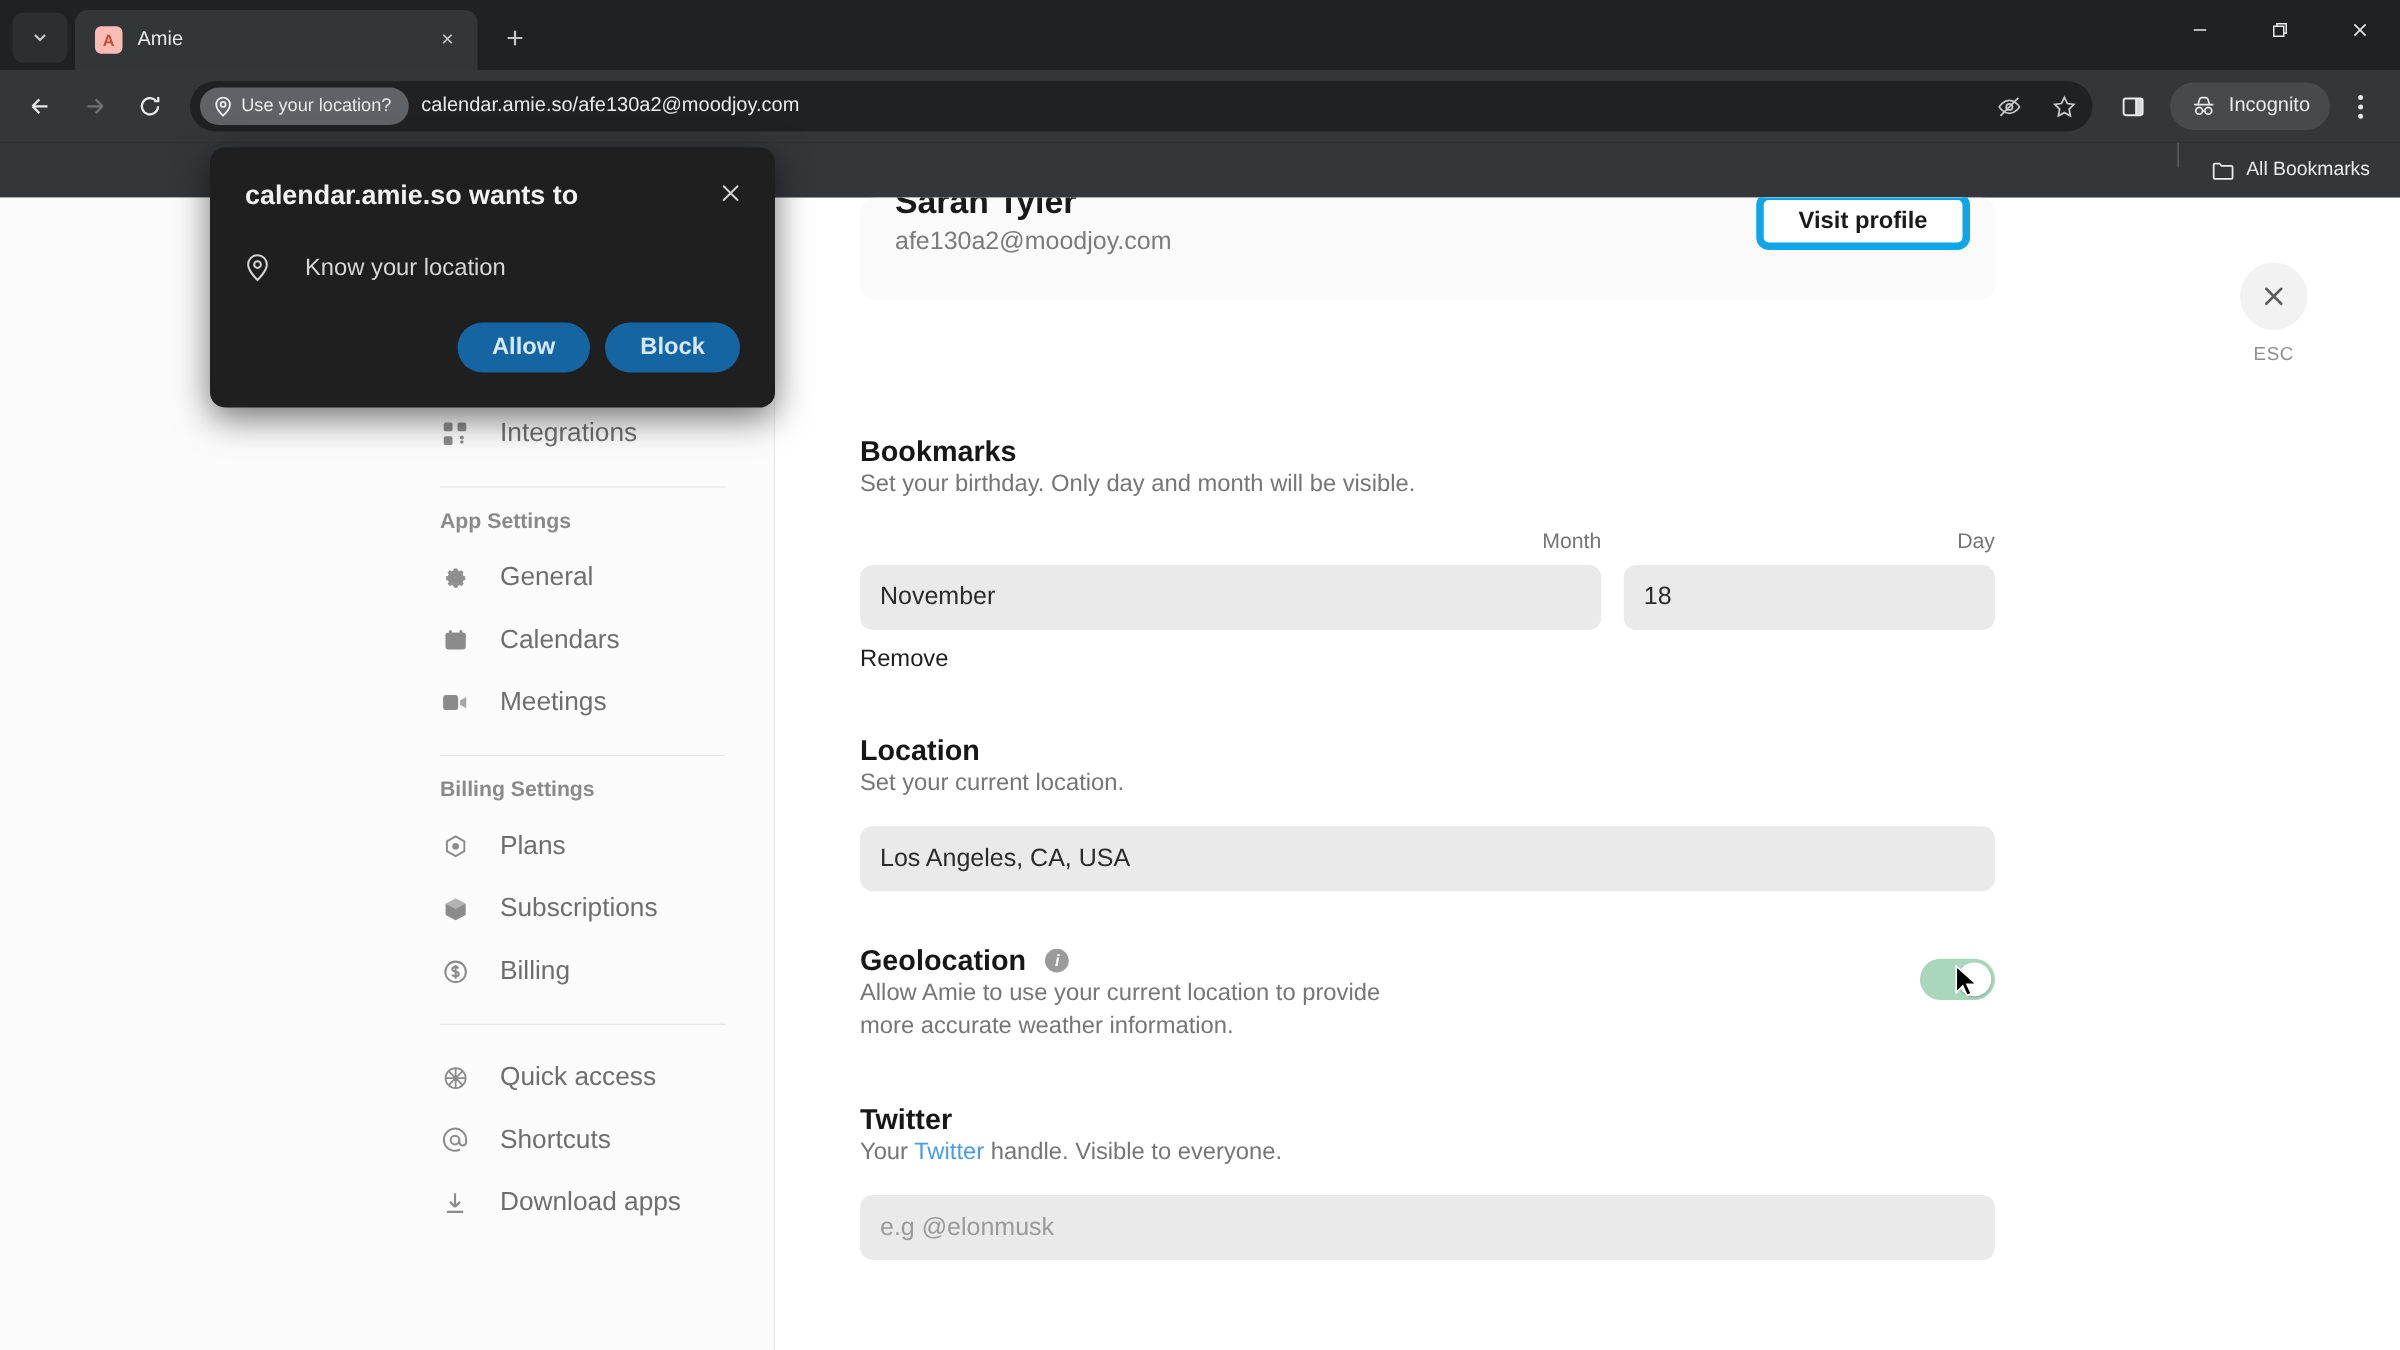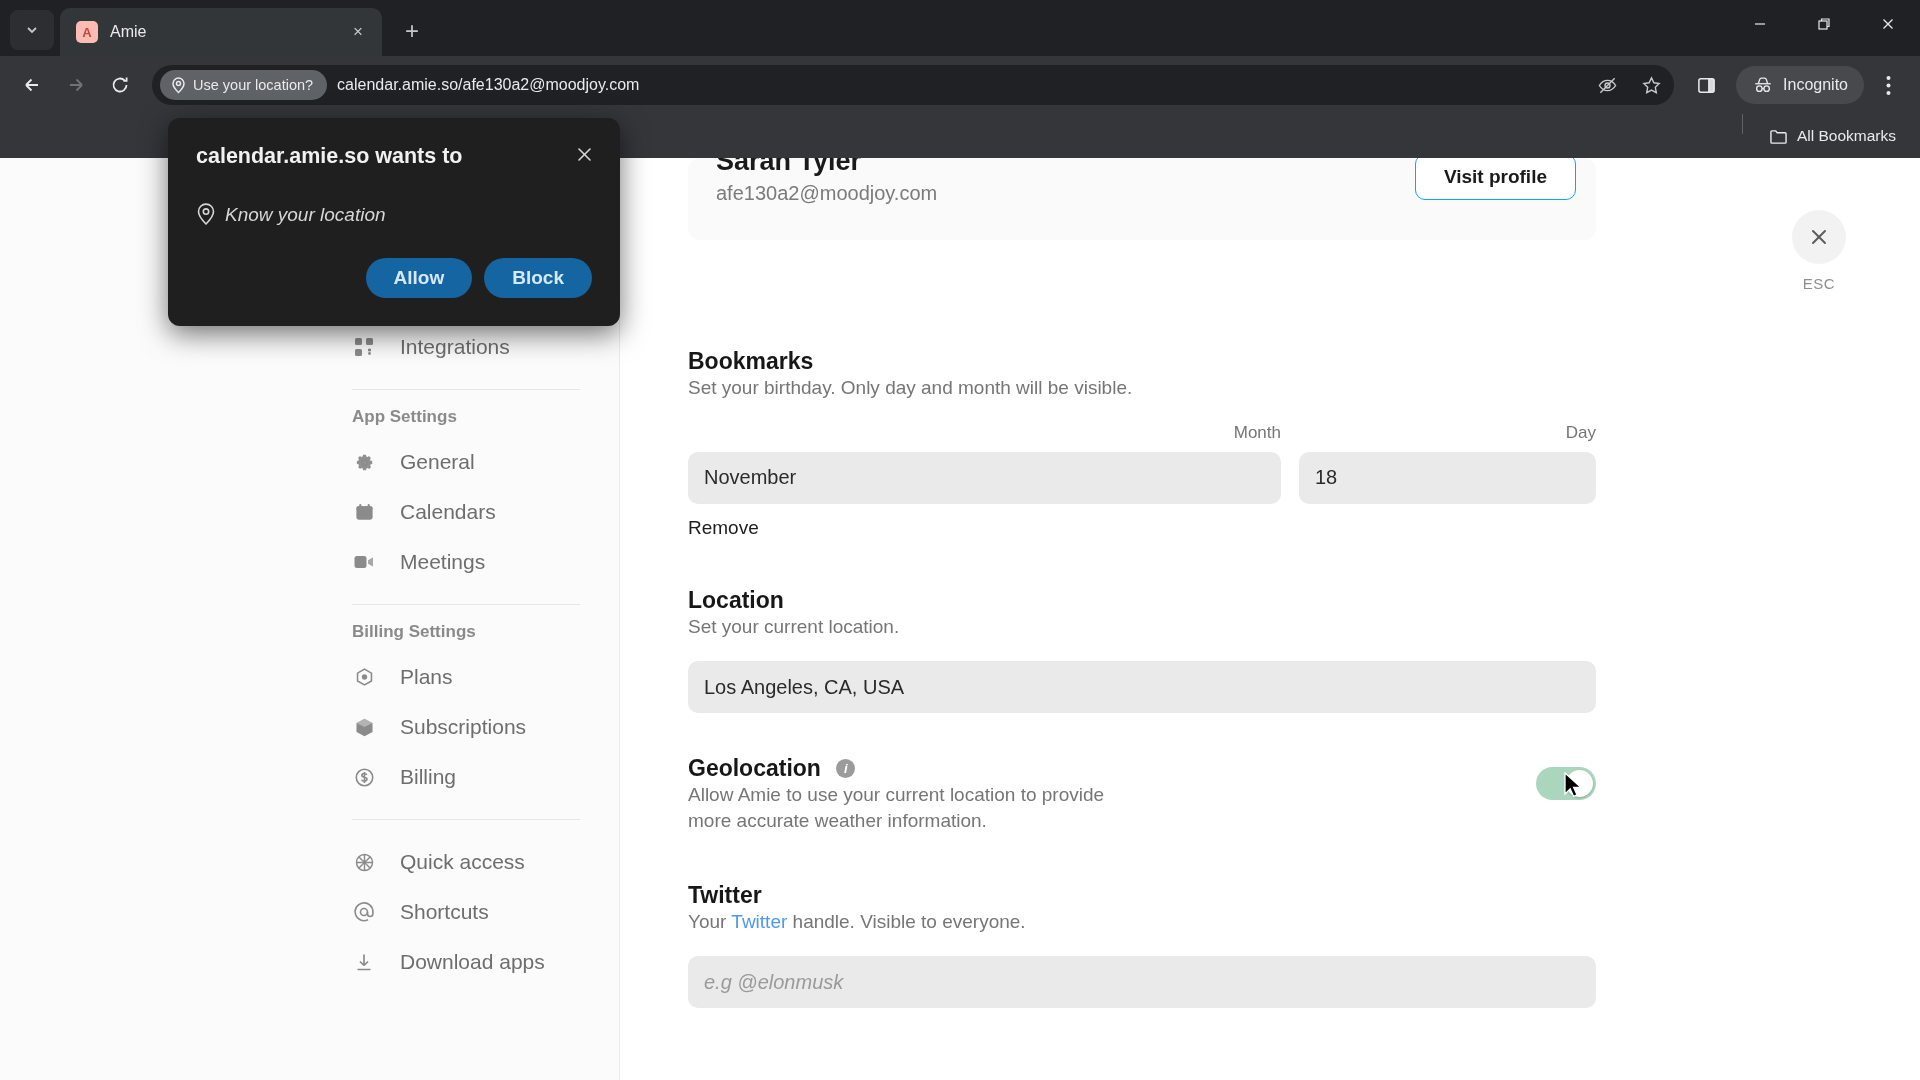--- a/index.html
+++ b/index.html
@@ -100,34 +100,34 @@
 
   .profile-card {
     background: #fafafa; border-radius: 12px;
     padding: 0 28px 22px 28px; position: relative; height: 82px;
   }
   .profile-name { font-size: 27px; font-weight: bold; color: #1a1a1a; position: absolute; left: 28px; top: -12px; }
   .profile-email { font-size: 20px; color: #7b7b7b; position: absolute; left: 28px; top: 24px; }
   .visit-btn {
     position: absolute; right: 20px; top: -4px;
     height: 46px; padding: 0 28px; border-radius: 10px;
-    background: #ffffff; border: 1px solid #0ea5e9;
+    background: #ffffff; border: 6px solid #0ea5e9;
     color: #1a1a1a; font-size: 19px; font-weight: bold;
     display: flex; align-items: center; justify-content: center;
   }
 
   .sec-title { font-size: 23px; font-weight: bold; color: #171717; }
   .sec-desc { font-size: 19px; color: #767676; line-height: 1.35; }
   .field-label { font-size: 17px; color: #757575; margin-bottom: 9px; text-align: right; }
   .input-box {
     background: #eaeaea; border-radius: 10px; height: 52px;
     display: flex; align-items: center; padding: 0 16px;
     font-size: 20px; color: #2b2b2b;
   }
-  .input-box.placeholder { color: #9a9a9a; font-style: italic; }
+  .input-box.placeholder { color: #9a9a9a; }
   .link-action { font-size: 19px; color: #1d1d1d; margin-top: 13px; }
 
   .row { display: flex; gap: 18px; }
   .info-ico {
     width: 19px; height: 19px; border-radius: 50%;
     background: #9b9b9b; color: #fff; font-size: 13px; font-weight: bold;
     display: inline-flex; align-items: center; justify-content: center;
     font-style: italic; vertical-align: 3px; margin-left: 9px;
   }
   .toggle {
@@ -150,21 +150,21 @@
   .esc-label { font-size: 15px; color: #8f8f8f; margin-top: 11px; letter-spacing: .5px; }
 
   
   .perm {
     position: absolute; left: 168px; top: 118px; width: 452px; height: 208px;
     background: #1f1f1f; border-radius: 12px;
     box-shadow: 0 8px 28px rgba(0,0,0,.55);
     padding: 26px 28px 0 28px; z-index: 40;
   }
   .perm-title { color: #f1f1f1; font-size: 21.5px; font-weight: bold; }
-  .perm-row { display: flex; align-items: center; gap: 9px; margin-top: 34px; color: #d6d6d6; font-size: 19px; font-style: italic; }
+  .perm-row { display: flex; align-items: center; gap: 28px; margin-top: 34px; color: #d6d6d6; font-size: 19px; }
   .perm-btns { position: absolute; right: 28px; bottom: 28px; display: flex; gap: 12px; }
   .perm-btn {
     height: 40px; padding: 0 28px; border-radius: 22px;
     background: #1565a3; color: #d6e9fb; font-size: 19px; font-weight: bold;
     display: flex; align-items: center; justify-content: center;
   }
   .perm-close {
     position: absolute; right: 22px; top: 22px; width: 28px; height: 28px;
     display: flex; align-items: center; justify-content: center;
     color: #d6d6d6; font-size: 20px;

